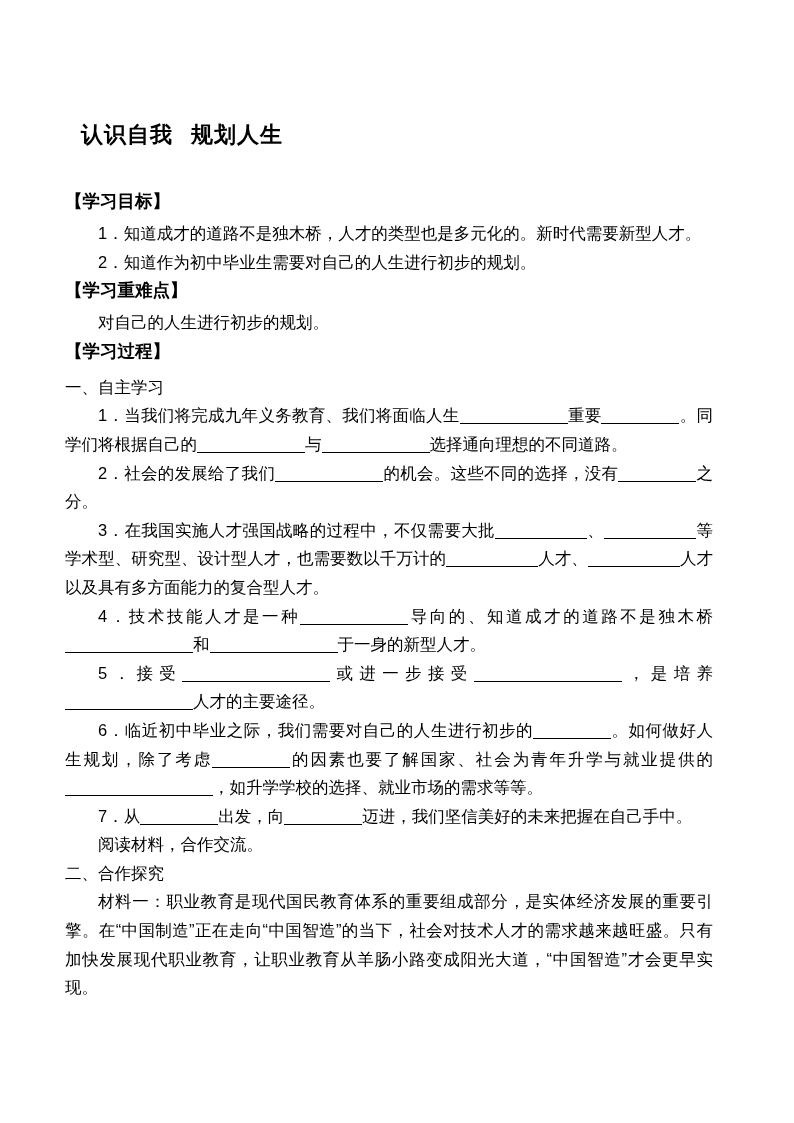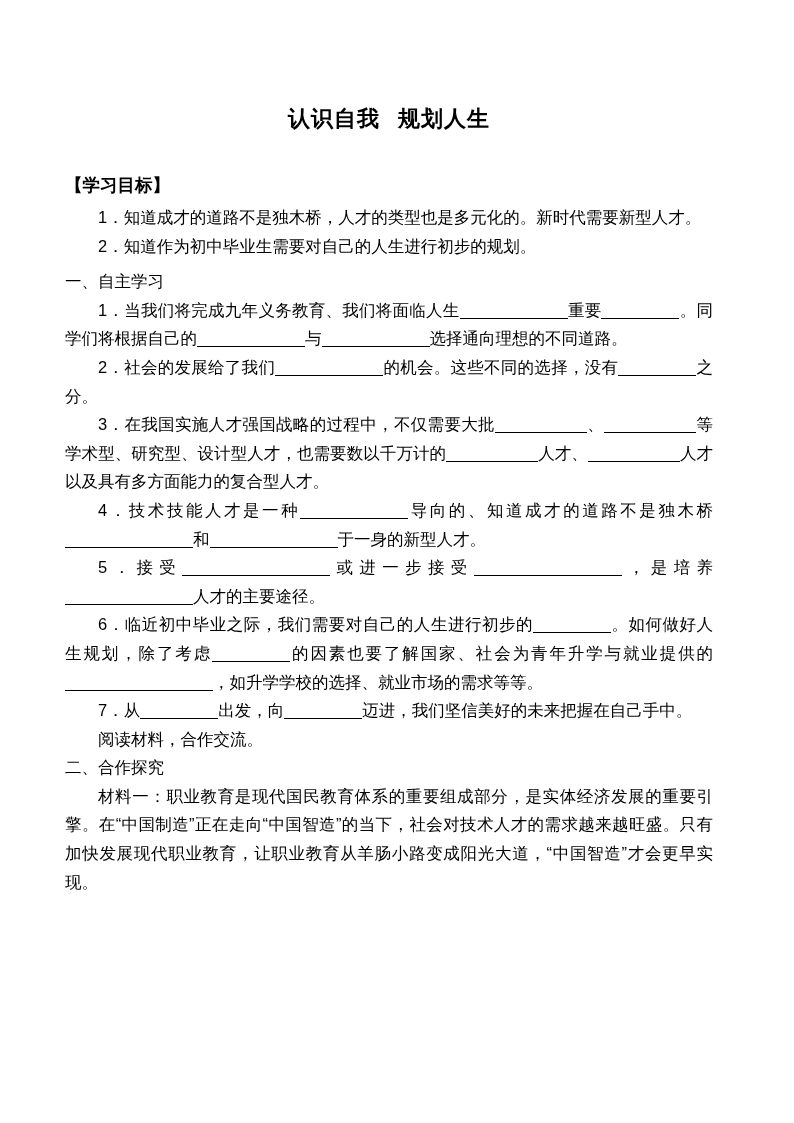--- a/index.html
+++ b/index.html
@@ -21,25 +21,24 @@
   }
   .content {
     position: absolute;
     left: 65px;
     top: 0;
     width: 648px;
   }
 
   
   .doc-title {
-    text-align: center;
     font-size: 22px;
     font-weight: bold;
     letter-spacing: 1px;
-    margin: 0;
+    margin: 16px;
     padding-top: 104px;
     line-height: 30px;
     font-family: "Liberation Sans", "DejaVu Sans", sans-serif;
   }
   .title-gap { display: inline-block; width: 18px; }
 
   
   .bracket-head {
     font-size: 17.5px;
     font-weight: bold;
@@ -84,22 +83,28 @@
 
     <h1 class="doc-title"><span>认识自我</span><span class="title-gap"></span><span>规划人生</span></h1>
 
     <div class="head-gap-top">
       <div class="bracket-head">【学习目标】</div>
       <div class="spacer-xs"></div>
       <p class="body indent">1．知道成才的道路不是独木桥，人才的类型也是多元化的。新时代需要新型人才。</p>
       <p class="body indent">2．知道作为初中毕业生需要对自己的人生进行初步的规划。</p>
     </div>
 
+    <div>
+      <div class="bracket-head">【学习重难点】</div>
+      <div class="spacer-xs"></div>
+      <p class="body indent">对自己的人生进行初步的规划。</p>
+    </div>
 
     <div>
+      <div class="bracket-head">【学习过程】</div>
       <div class="spacer-sm"></div>
 
       <p class="body hang">一、自主学习</p>
 
       <p class="body indent"><span>1．</span><span>当我们将完成九年义务教育、我们将面临人生</span><span class="blank b-xl"></span><span>重要</span><span class="blank b-m"></span><span>。同学们将根据自己的</span><span class="blank b-xl"></span><span>与</span><span class="blank b-xl"></span><span>选择通向理想的不同道路。</span></p>
 
       <p class="body indent"><span>2．</span><span>社会的发展给了我们</span><span class="blank b-xl"></span><span>的机会。这些不同的选择，没有</span><span class="blank b-m"></span><span>之分。</span></p>
 
       <p class="body indent"><span>3．</span><span>在我国实施人才强国战略的过程中，不仅需要大批</span><span class="blank b-l"></span><span>、</span><span class="blank b-l"></span><span>等学术型、研究型、设计型人才，也需要数以千万计的</span><span class="blank b-l"></span><span>人才、</span><span class="blank b-l"></span><span>人才以及具有多方面能力的复合型人才。</span></p>
 

